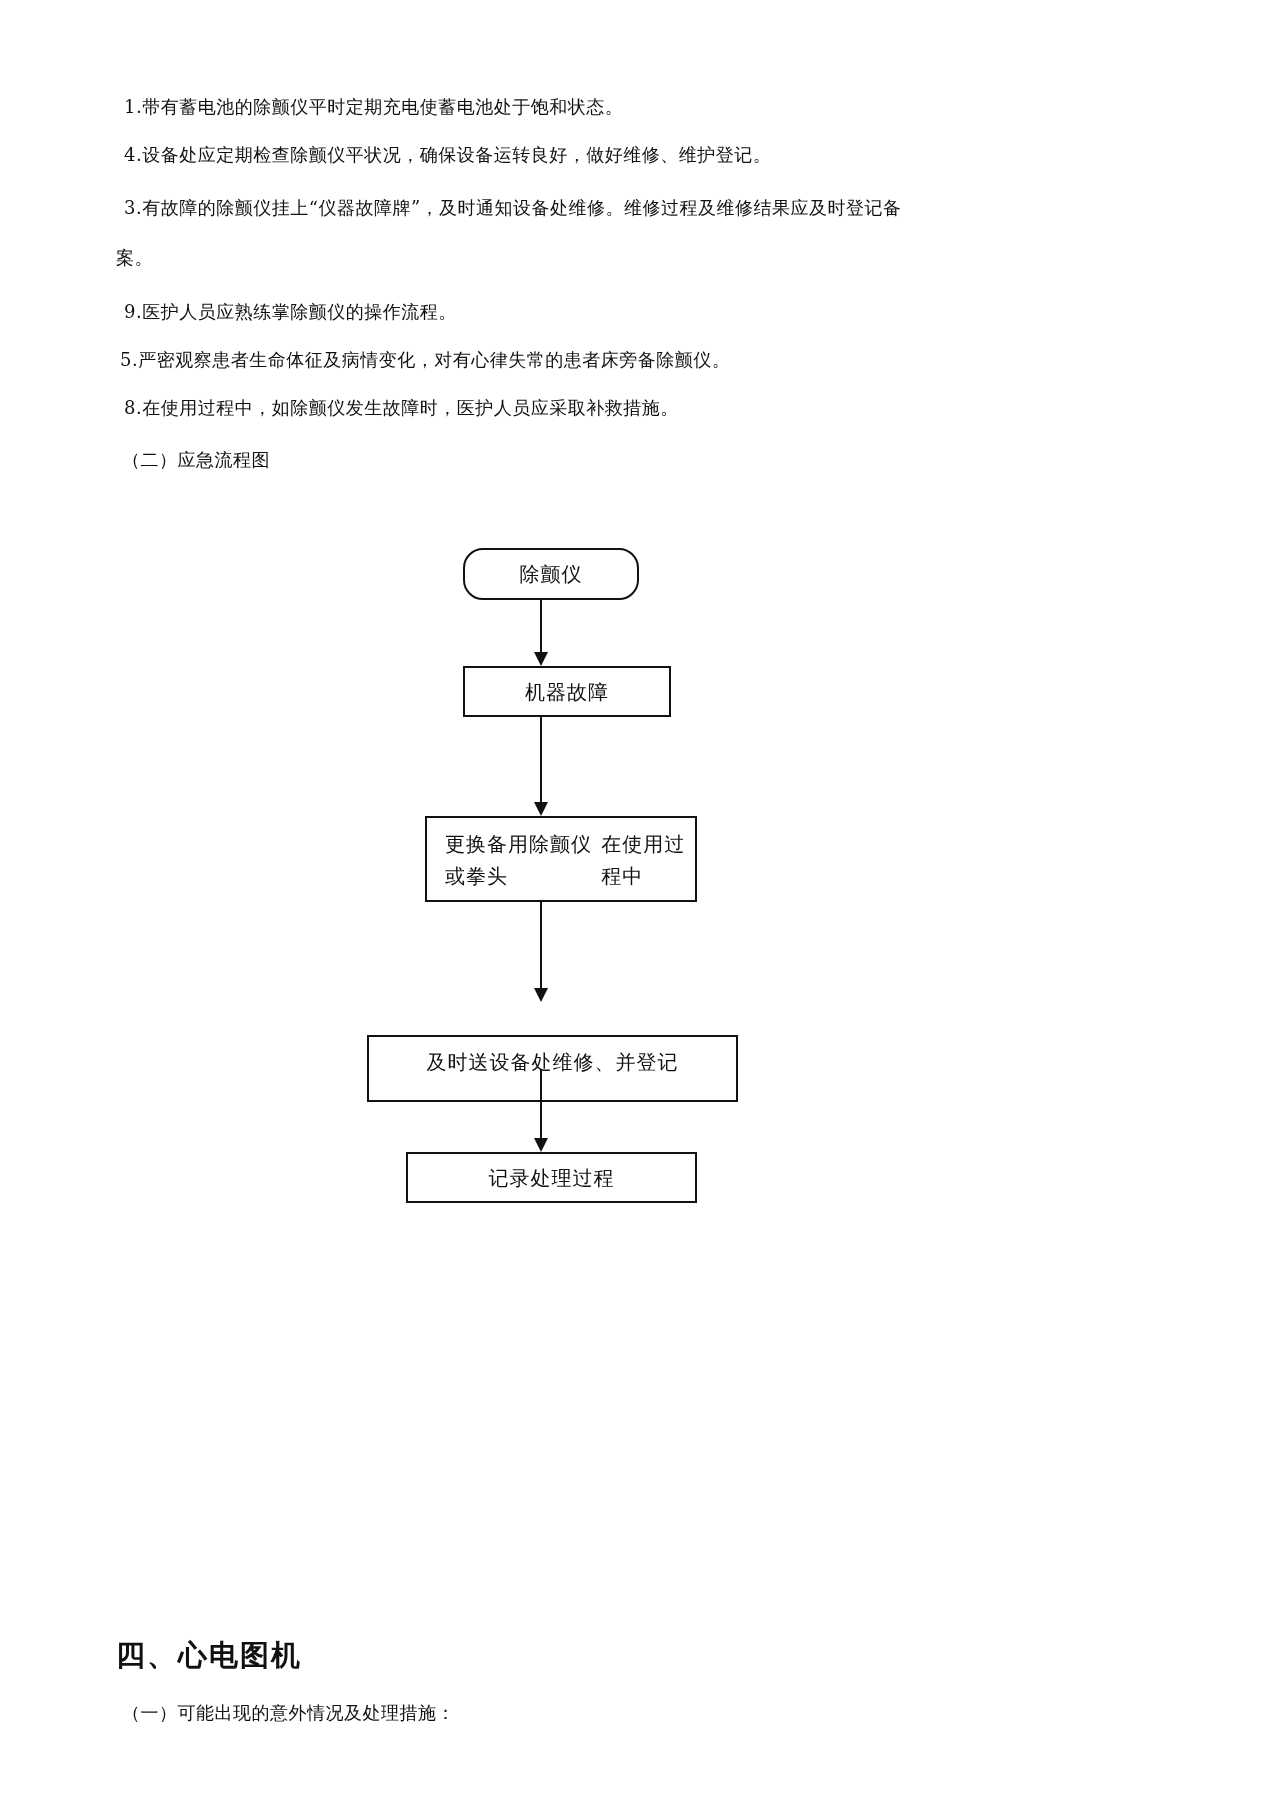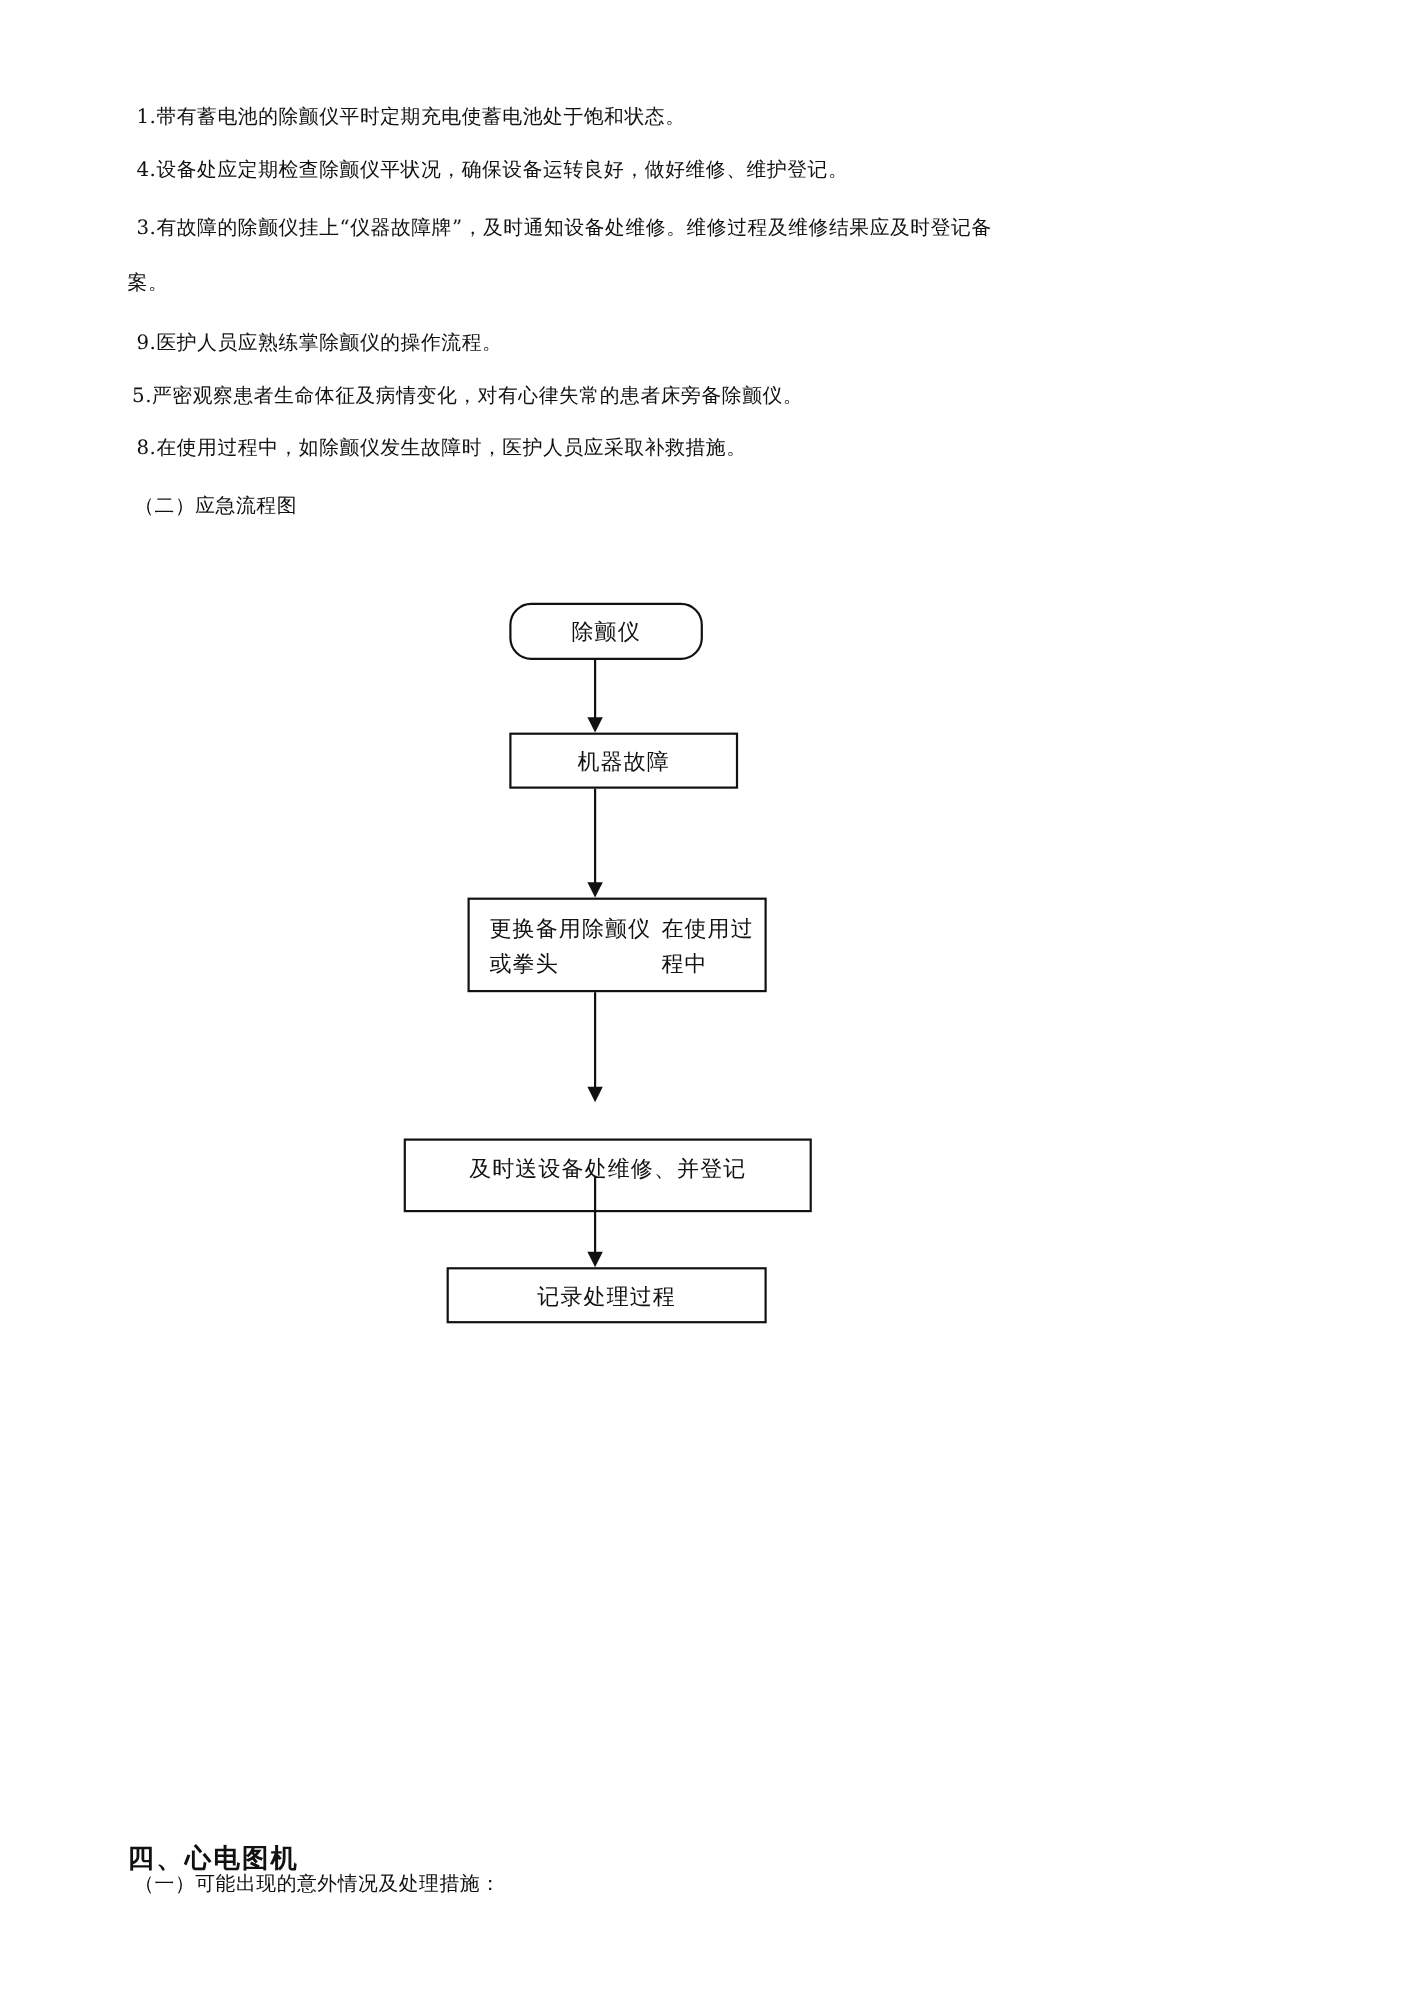--- a/index.html
+++ b/index.html
@@ -1,20 +1,20 @@
 <!DOCTYPE html>
 <html><head>
 <meta charset="utf-8">
 <style>
   html, body { margin: 0; padding: 0; background: #ffffff; }
   body { width: 1280px; height: 1810px; position: relative; overflow: hidden;
          font-family: "DejaVu Serif", "Liberation Serif", serif; color: #111; }
   .line { position: absolute; font-size: 18px; line-height: 28px; white-space: nowrap; letter-spacing: 0.5px; }
-  .heading { position: absolute; font-size: 24px; font-weight: bold; line-height: 36px;
-             font-family: "DejaVu Sans", "Liberation Sans", sans-serif; white-space: nowrap; letter-spacing: 2px; margin-top: 34px; }
+  .heading { position: absolute; font-size: 29px; font-weight: bold; line-height: 36px;
+             font-family: "DejaVu Sans", "Liberation Sans", sans-serif; white-space: nowrap; letter-spacing: 2px; }
   .box { position: absolute; border: 2px solid #111; box-sizing: border-box; background: #fff;
          font-size: 20px; line-height: 32px; display: flex; align-items: center; justify-content: center;
          font-family: "DejaVu Sans", "Liberation Sans", sans-serif; letter-spacing: 1px; }
   .box.left { justify-content: flex-start; padding-left: 18px; }
   .box.top { align-items: flex-start; padding-top: 8px; }
   .vline { position: absolute; width: 2px; background: #111; }
   .arrowhead { position: absolute; width: 0; height: 0; border-left: 7px solid transparent;
                border-right: 7px solid transparent; border-top: 14px solid #111; }
 </style>
 </head>

